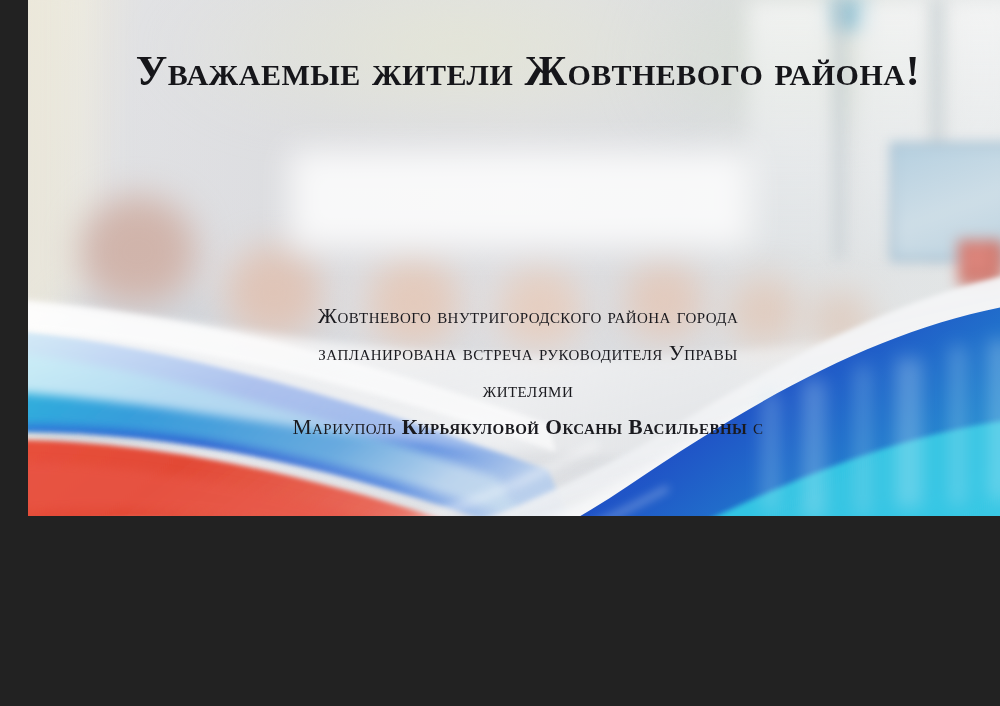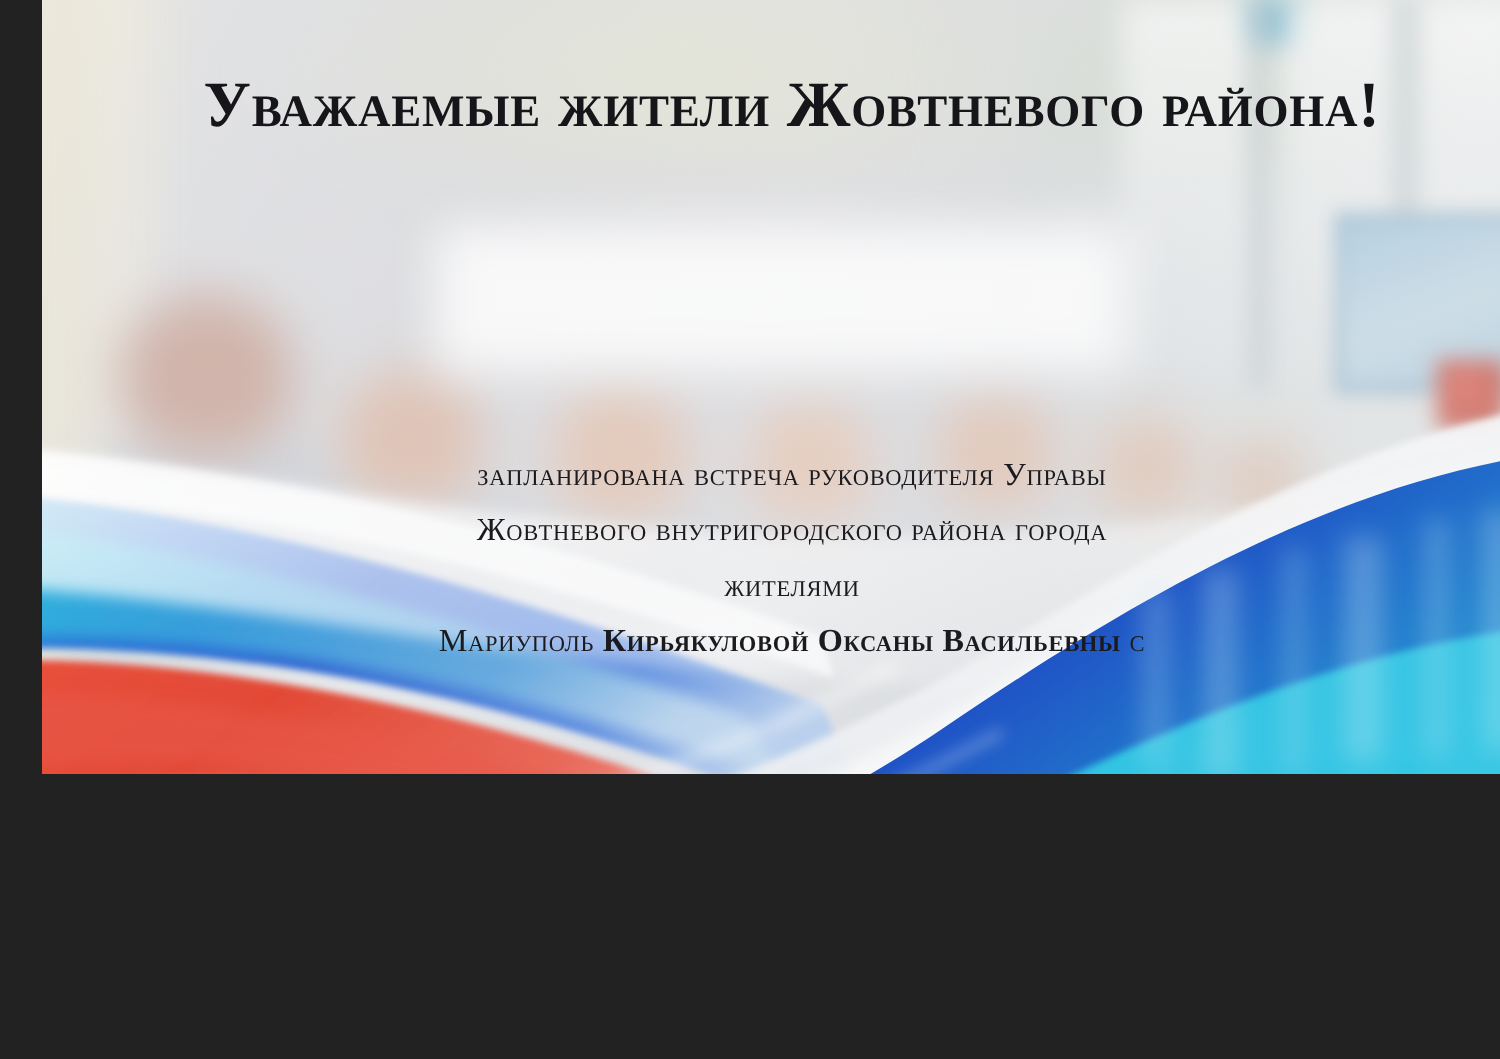--- a/index.html
+++ b/index.html
@@ -292,19 +292,19 @@
       <path d="M 40 668 C 220 656, 440 596, 640 488" stroke="#ffffff" stroke-width="4" fill="none"></path>
     </g>
 
     <path d="M -20 300 C 150 312, 330 356, 520 424 L 528 452 C 330 382, 150 340, -20 328 Z" fill="#ffffff" opacity="0.62" filter="url(#soft3)"></path>
   </svg>
 
   <div class="headline">Уважаемые жители Жовтневого района!</div>
 
 
   <div class="body-block">
+    <span class="body-line">Жовтневого внутригородского района города</span>
     <span class="body-line">запланирована встреча руководителя Управы</span>
-    <span class="body-line">Жовтневого внутригородского района города</span>
     <span class="body-line">жителями</span>
     <span class="body-line"><span>Мариуполь </span><span class="nm">Кирьякуловой Оксаны Васильевны</span><span> с</span></span>
   </div>
 
 </div>
 
 </body></html>

